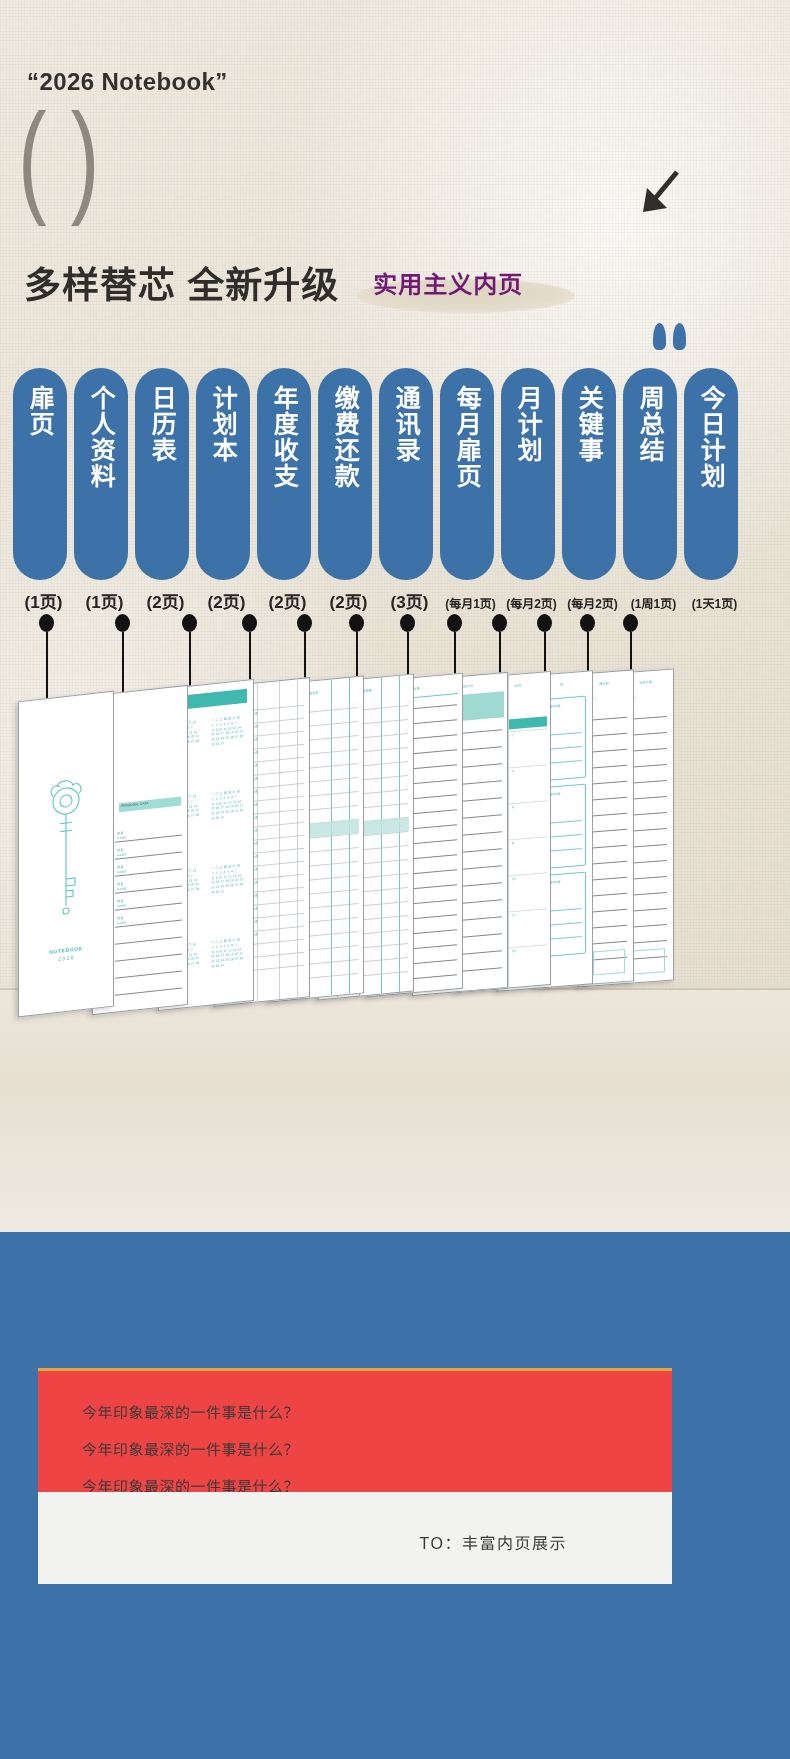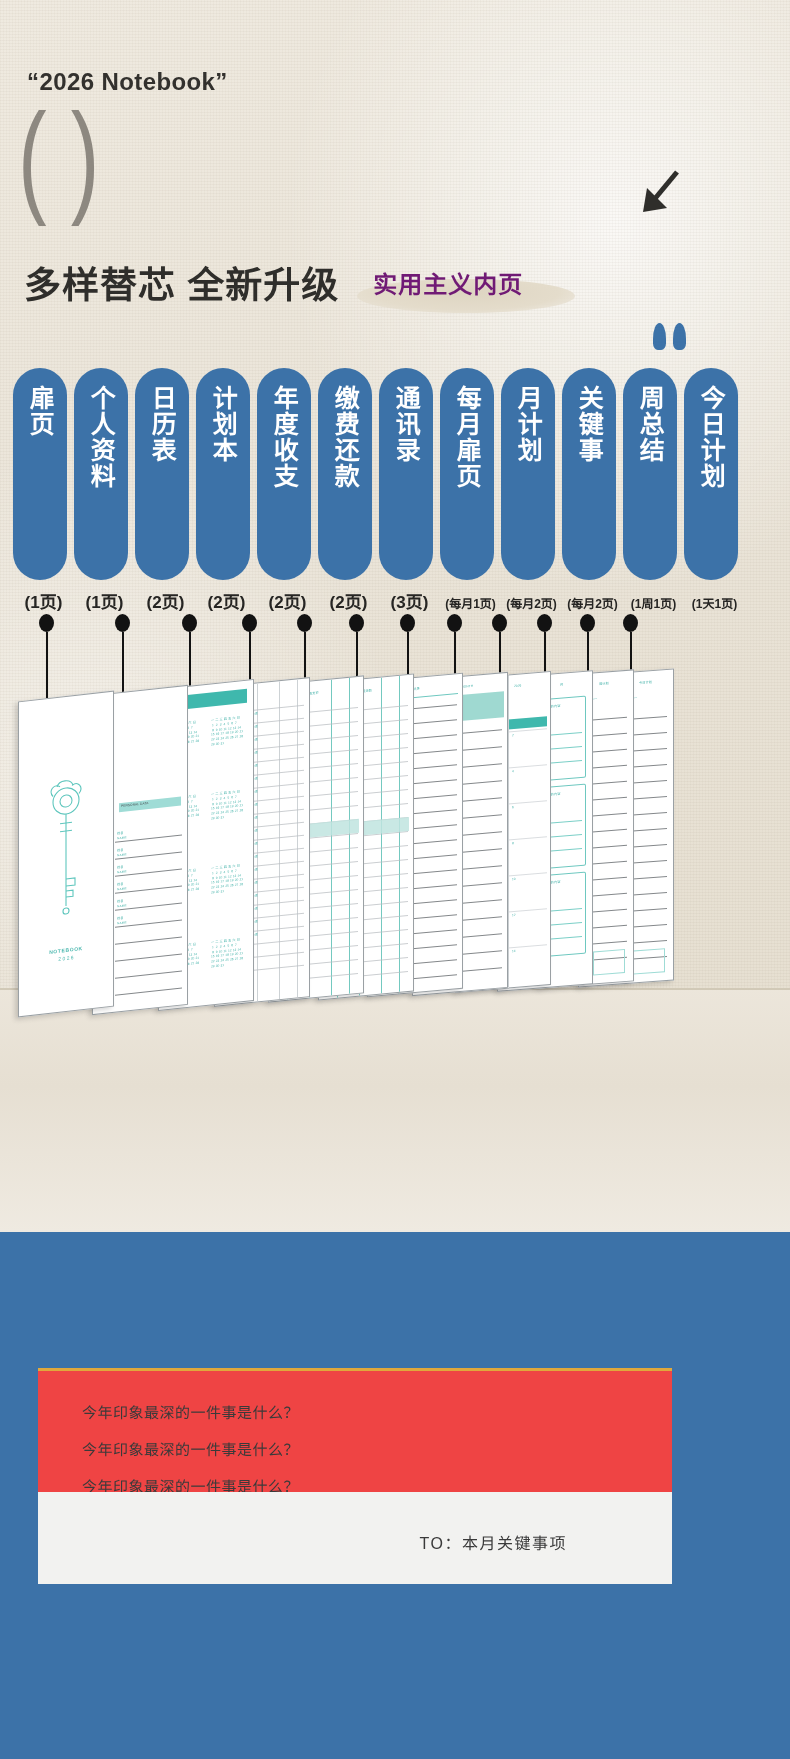--- a/index.html
+++ b/index.html
@@ -699,15 +699,15 @@
 
   <div class="card">
     <div class="card-body" id="card-body">
         <div class="card-line">今年印象最深的一件事是什么？</div>
         <div class="card-line">今年印象最深的一件事是什么？</div>
         <div class="card-line">今年印象最深的一件事是什么？</div>
       </div>
   </div>
   <div class="card-lower"></div>
   <div class="card-foot"></div>
-  <div class="foot-txt">TO：本月关键事项</div>
+  <div class="foot-txt">TO：丰富内页展示</div>
 
 </div>
 
 </body></html>

